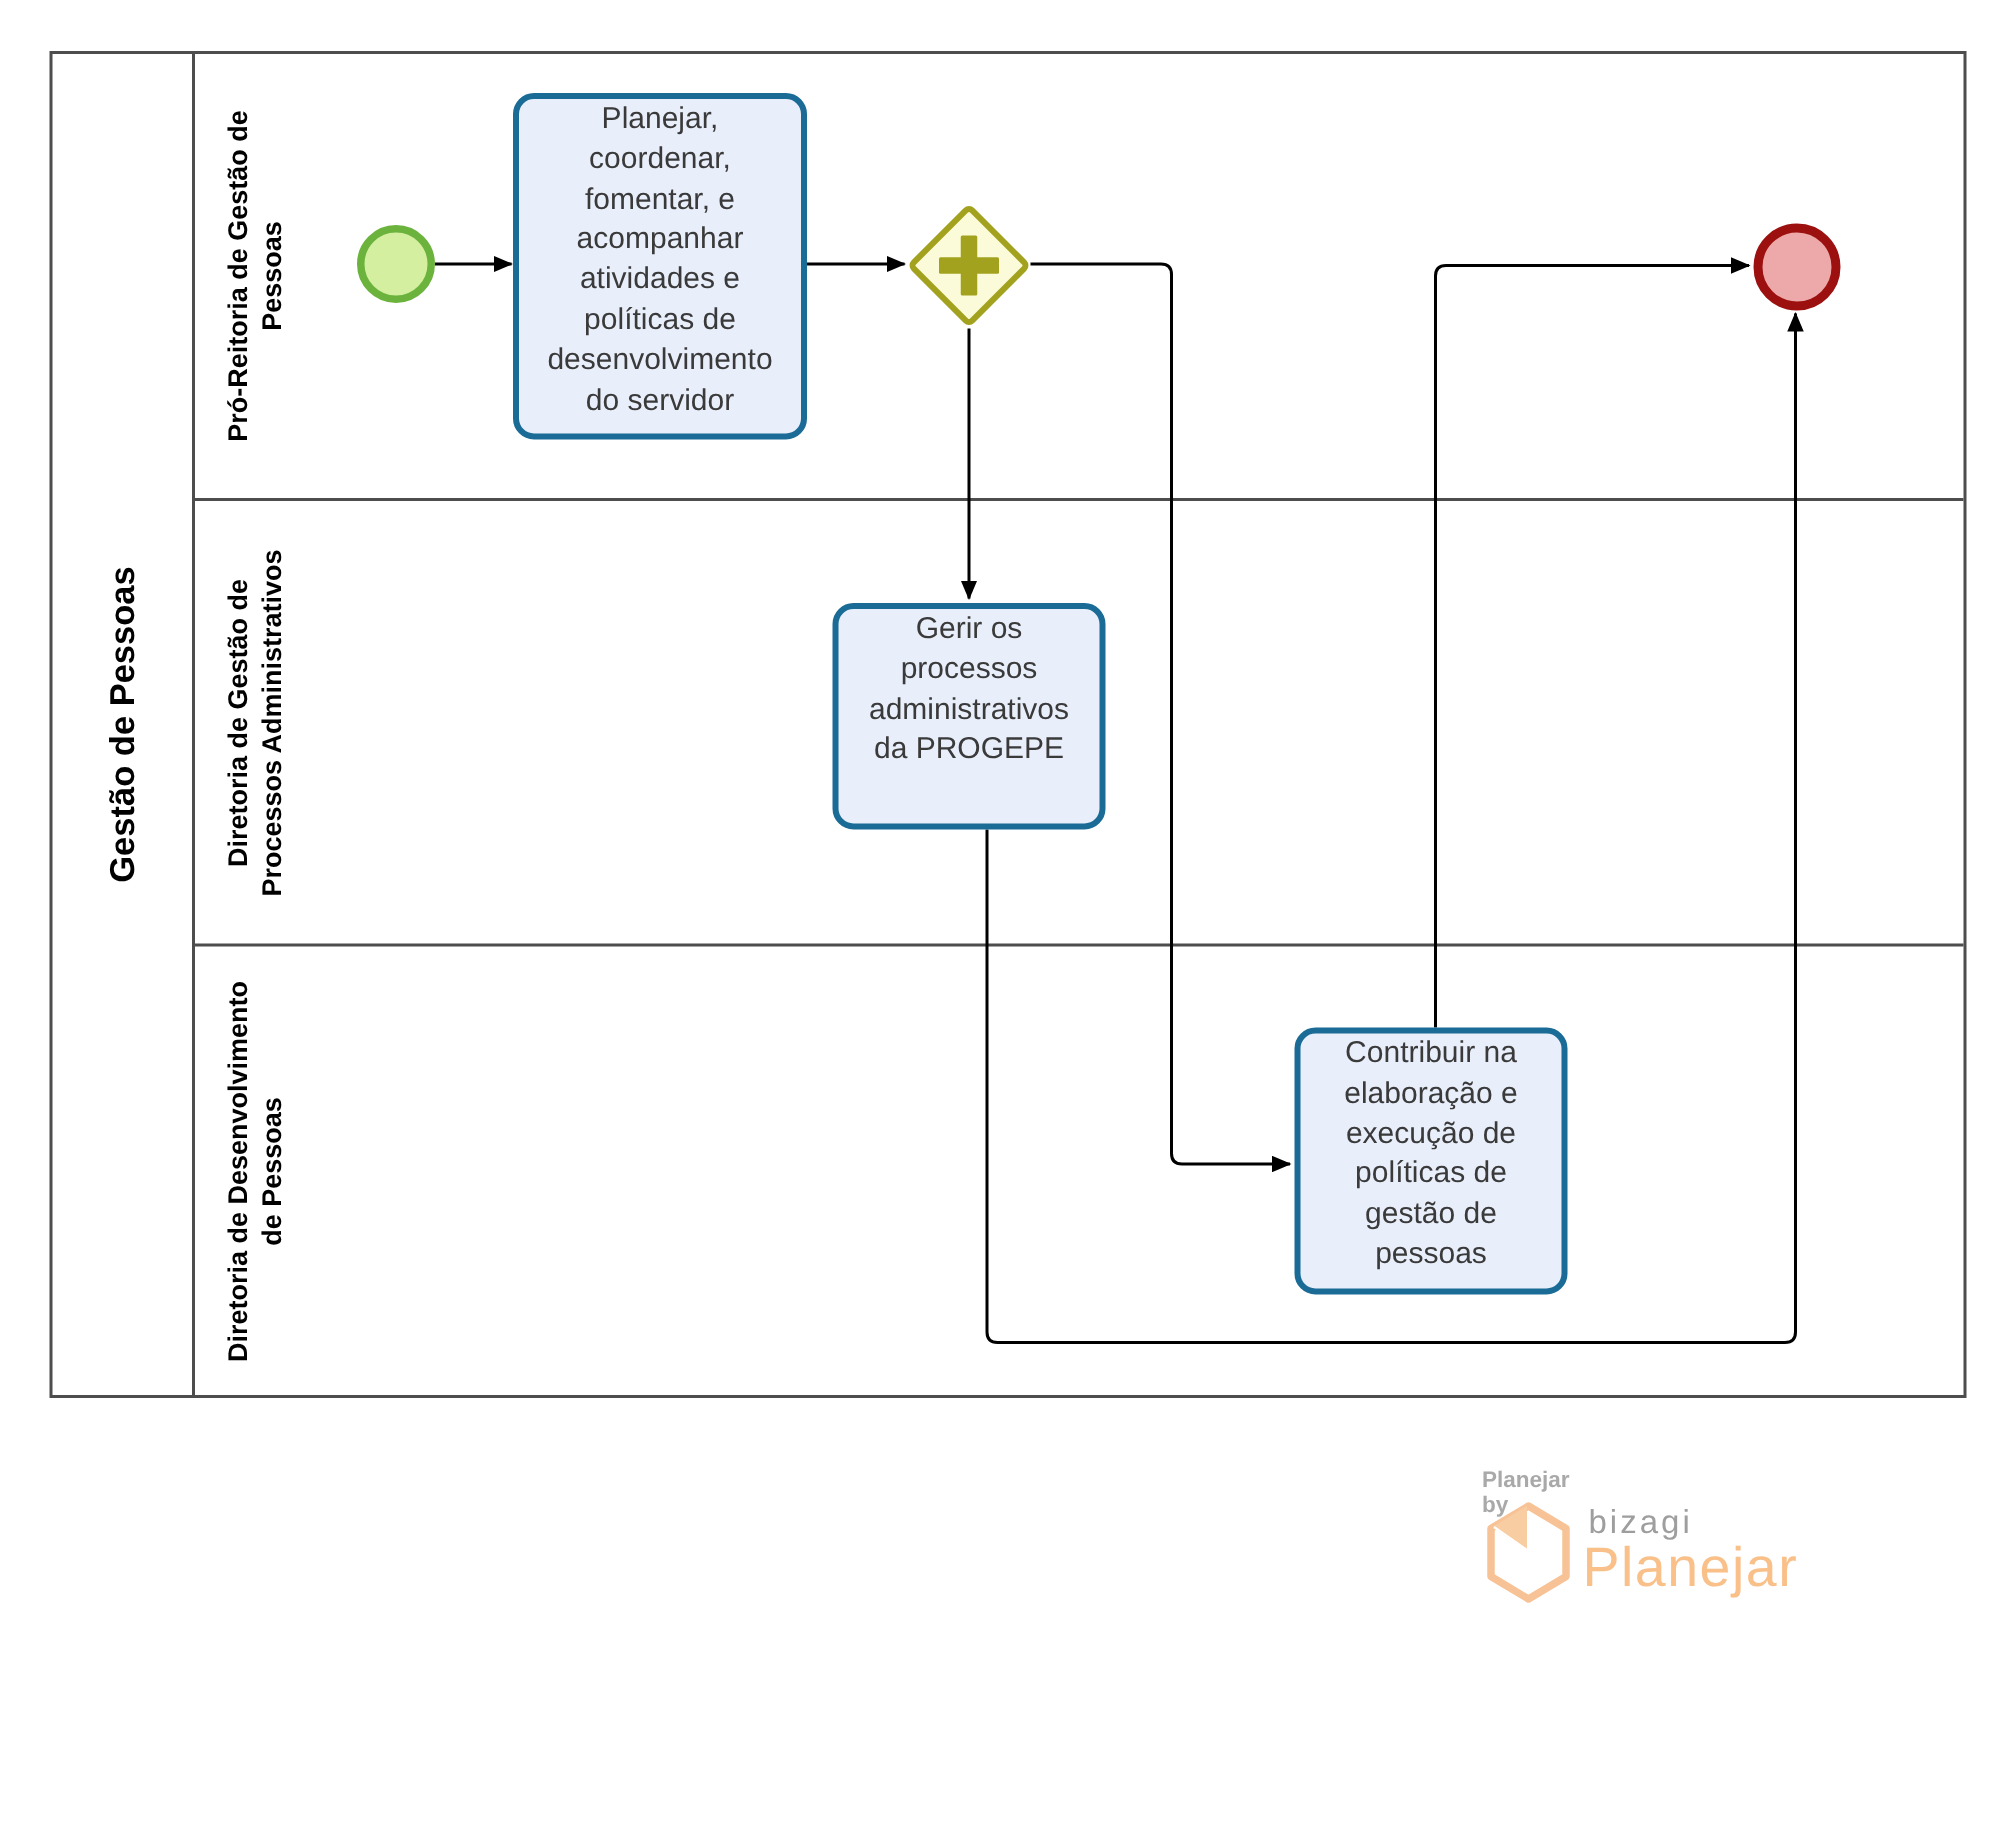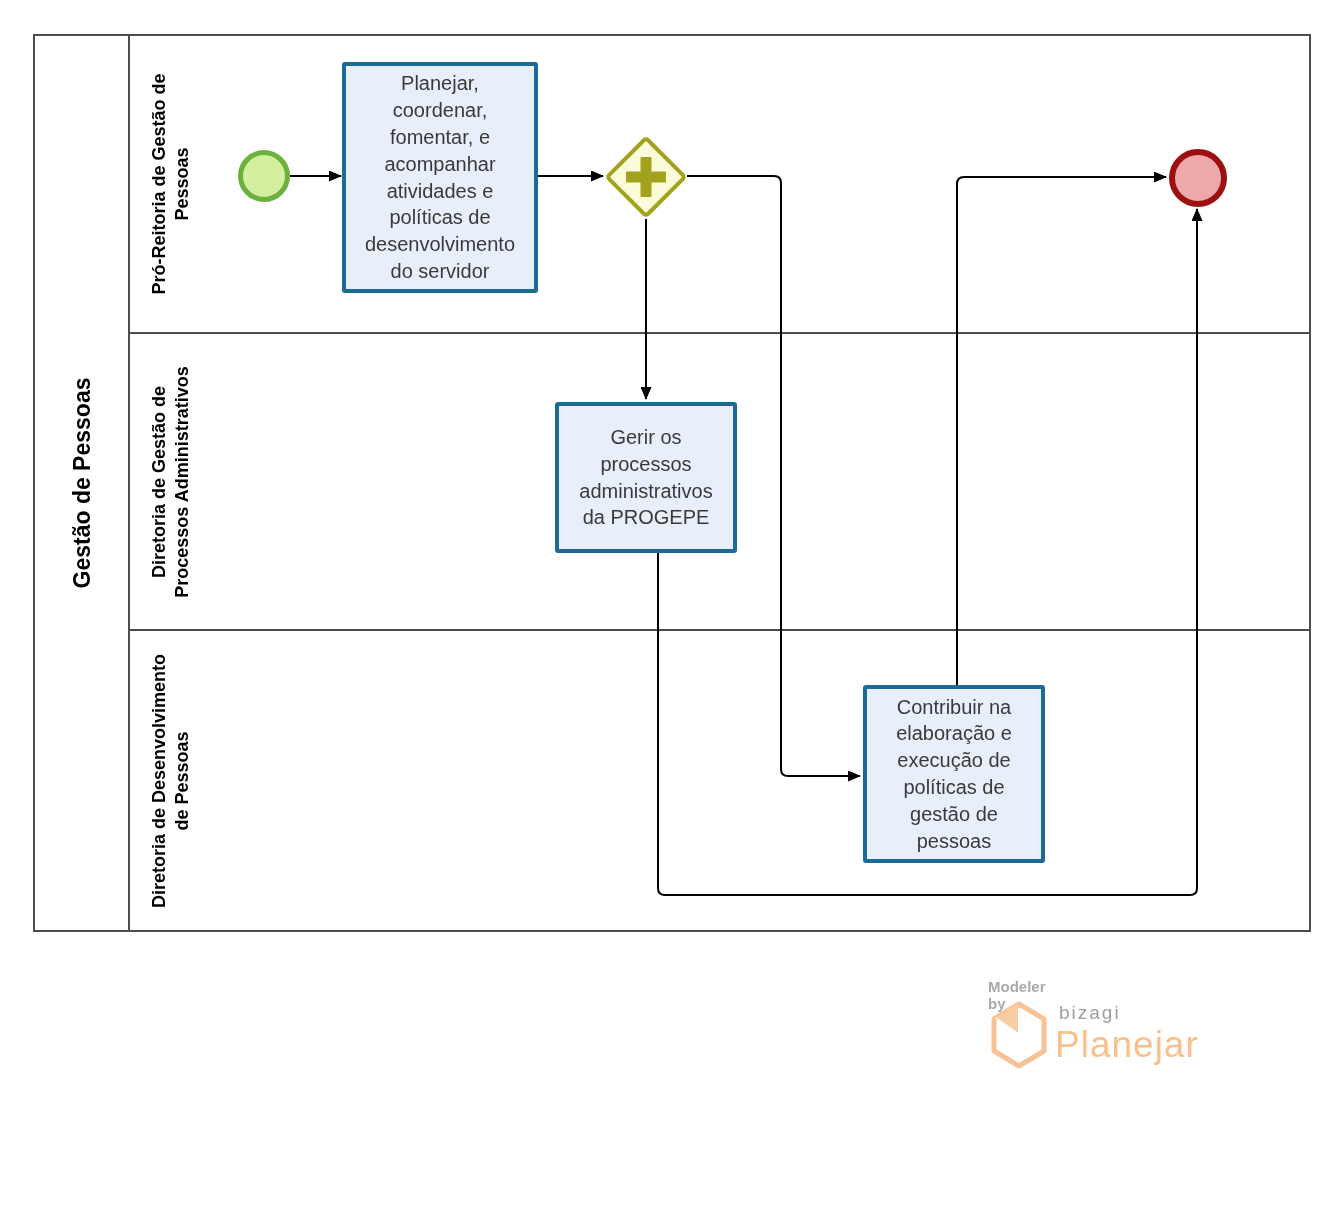--- a/index.html
+++ b/index.html
@@ -84,23 +84,22 @@
     fill: none;
     stroke: var(--flow-line);
     stroke-width: 2px;
   }
 
   
   .task {
     position: absolute;
     background: var(--task-fill);
     border: 4px solid var(--task-border);
-    border-radius: 3px;
+    border-radius: 14px;
     display: flex;
-    align-items: center;
     justify-content: center;
     text-align: center;
     color: var(--text);
     font-size: 20px;
     line-height: 1.34;
   }
   .task-planejar { left: 342px; top: 62px;  width: 196px; height: 231px; }
   .task-gerir    { left: 555px; top: 402px; width: 182px; height: 151px; }
   .task-contribuir { left: 863px; top: 685px; width: 182px; height: 178px; }
   .task-planejar .task-text   { width: 164px; }
@@ -156,21 +155,21 @@
     font-weight: 600;
     color: #A9A9A9;
   }
   .bizagi-hex {
     position: absolute;
     left: 991px; top: 1001px;
   }
   .bizagi-brand {
     position: absolute;
     left: 1059px; top: 1002px;
-    font-size: 19px;
+    font-size: 22px;
     letter-spacing: 2px;
     color: var(--logo-gray);
   }
   .modeler-product {
     position: absolute;
     left: 1055px; top: 1024px;
     font-size: 37px;
     letter-spacing: 1px;
     color: var(--logo-orange);
   }
@@ -236,21 +235,21 @@
     <div class="task-text">Gerir os processos administrativos da PROGEPE</div>
   </div>
 
   <div class="task task-contribuir">
     <div class="task-text">Contribuir na elaboração e execução de políticas de gestão de pessoas</div>
   </div>
 
   <div class="event end-event"></div>
 
   <div class="watermark">
-    <div class="powered-by">Modeler by</div>
+    <div class="powered-by">Planejar by</div>
     <svg class="bizagi-hex" width="56" height="68" viewBox="0 0 56 68" xmlns="http://www.w3.org/2000/svg">
       <polygon points="28,3 53,18 53,50 28,65 3,50 3,18" fill="none" stroke="#F7C396" stroke-width="5" stroke-linejoin="round"></polygon>
       <polygon points="27,3 4,17 27,33" fill="#F9CDA2"></polygon>
       <line x1="5" y1="17" x2="28" y2="33" stroke="#ffffff" stroke-width="1.5"></line>
     </svg>
     <div class="bizagi-brand">bizagi</div>
     <div class="modeler-product">Planejar</div>
   </div>
 
 </div>

